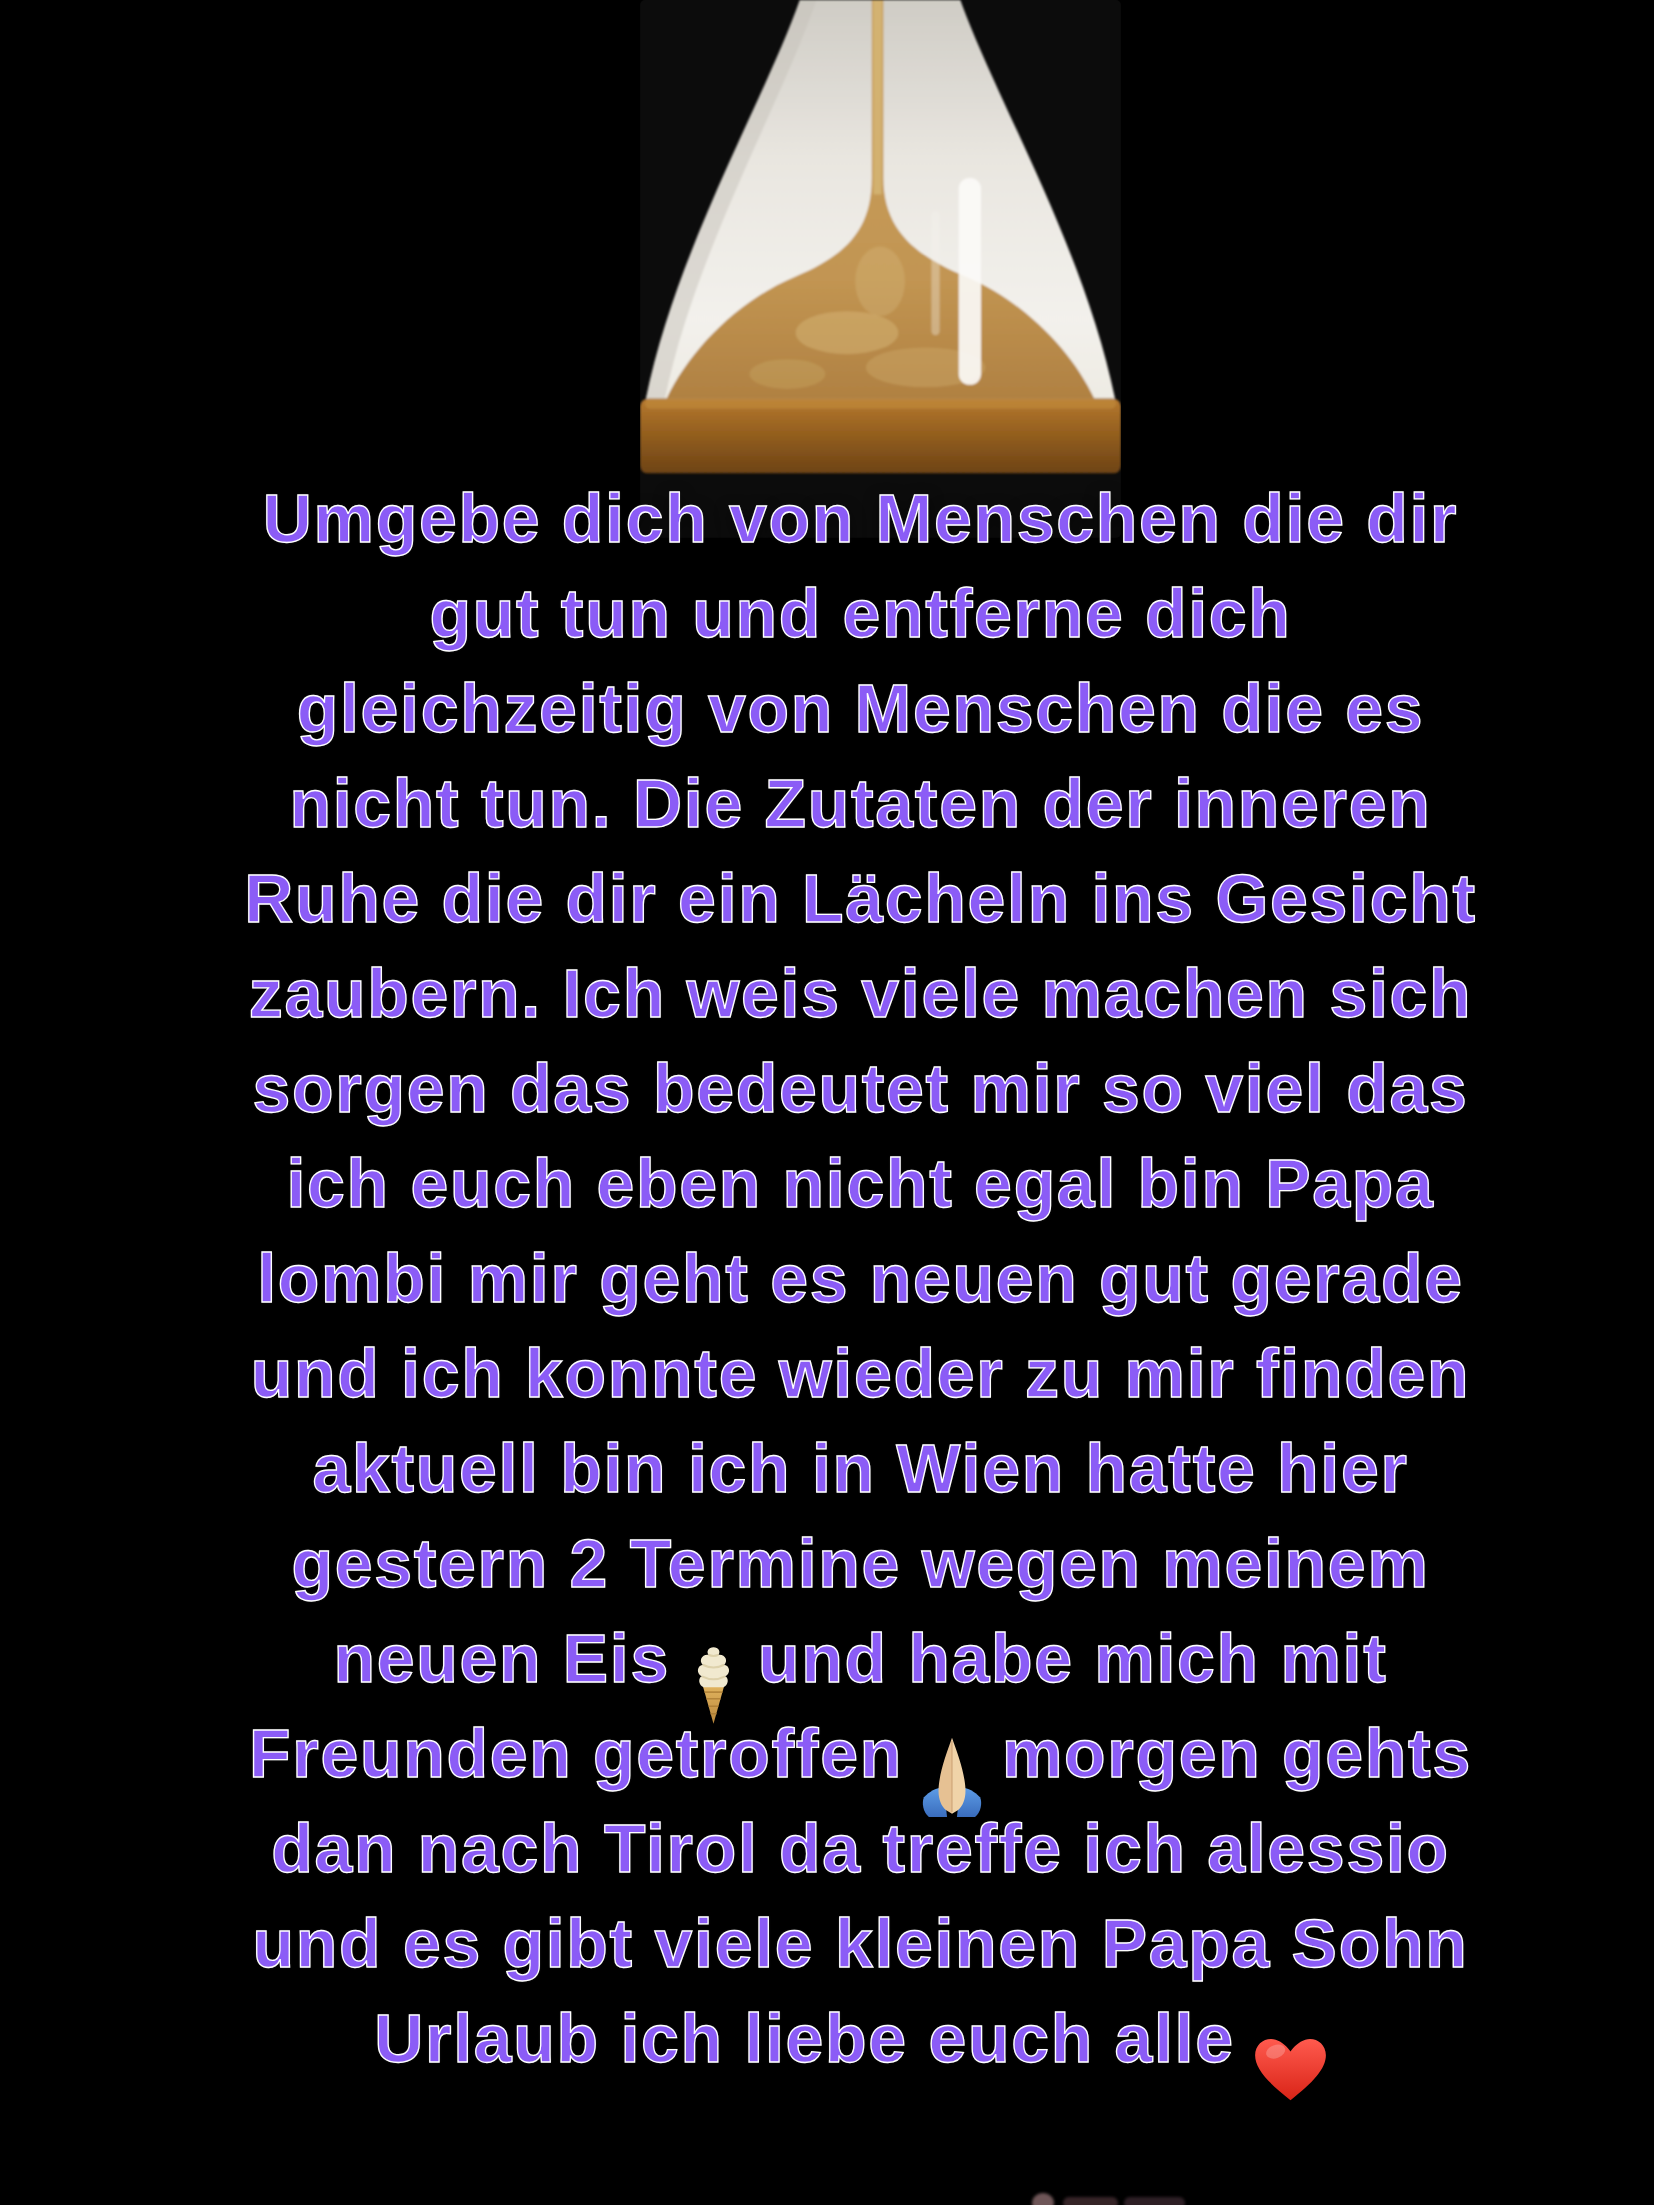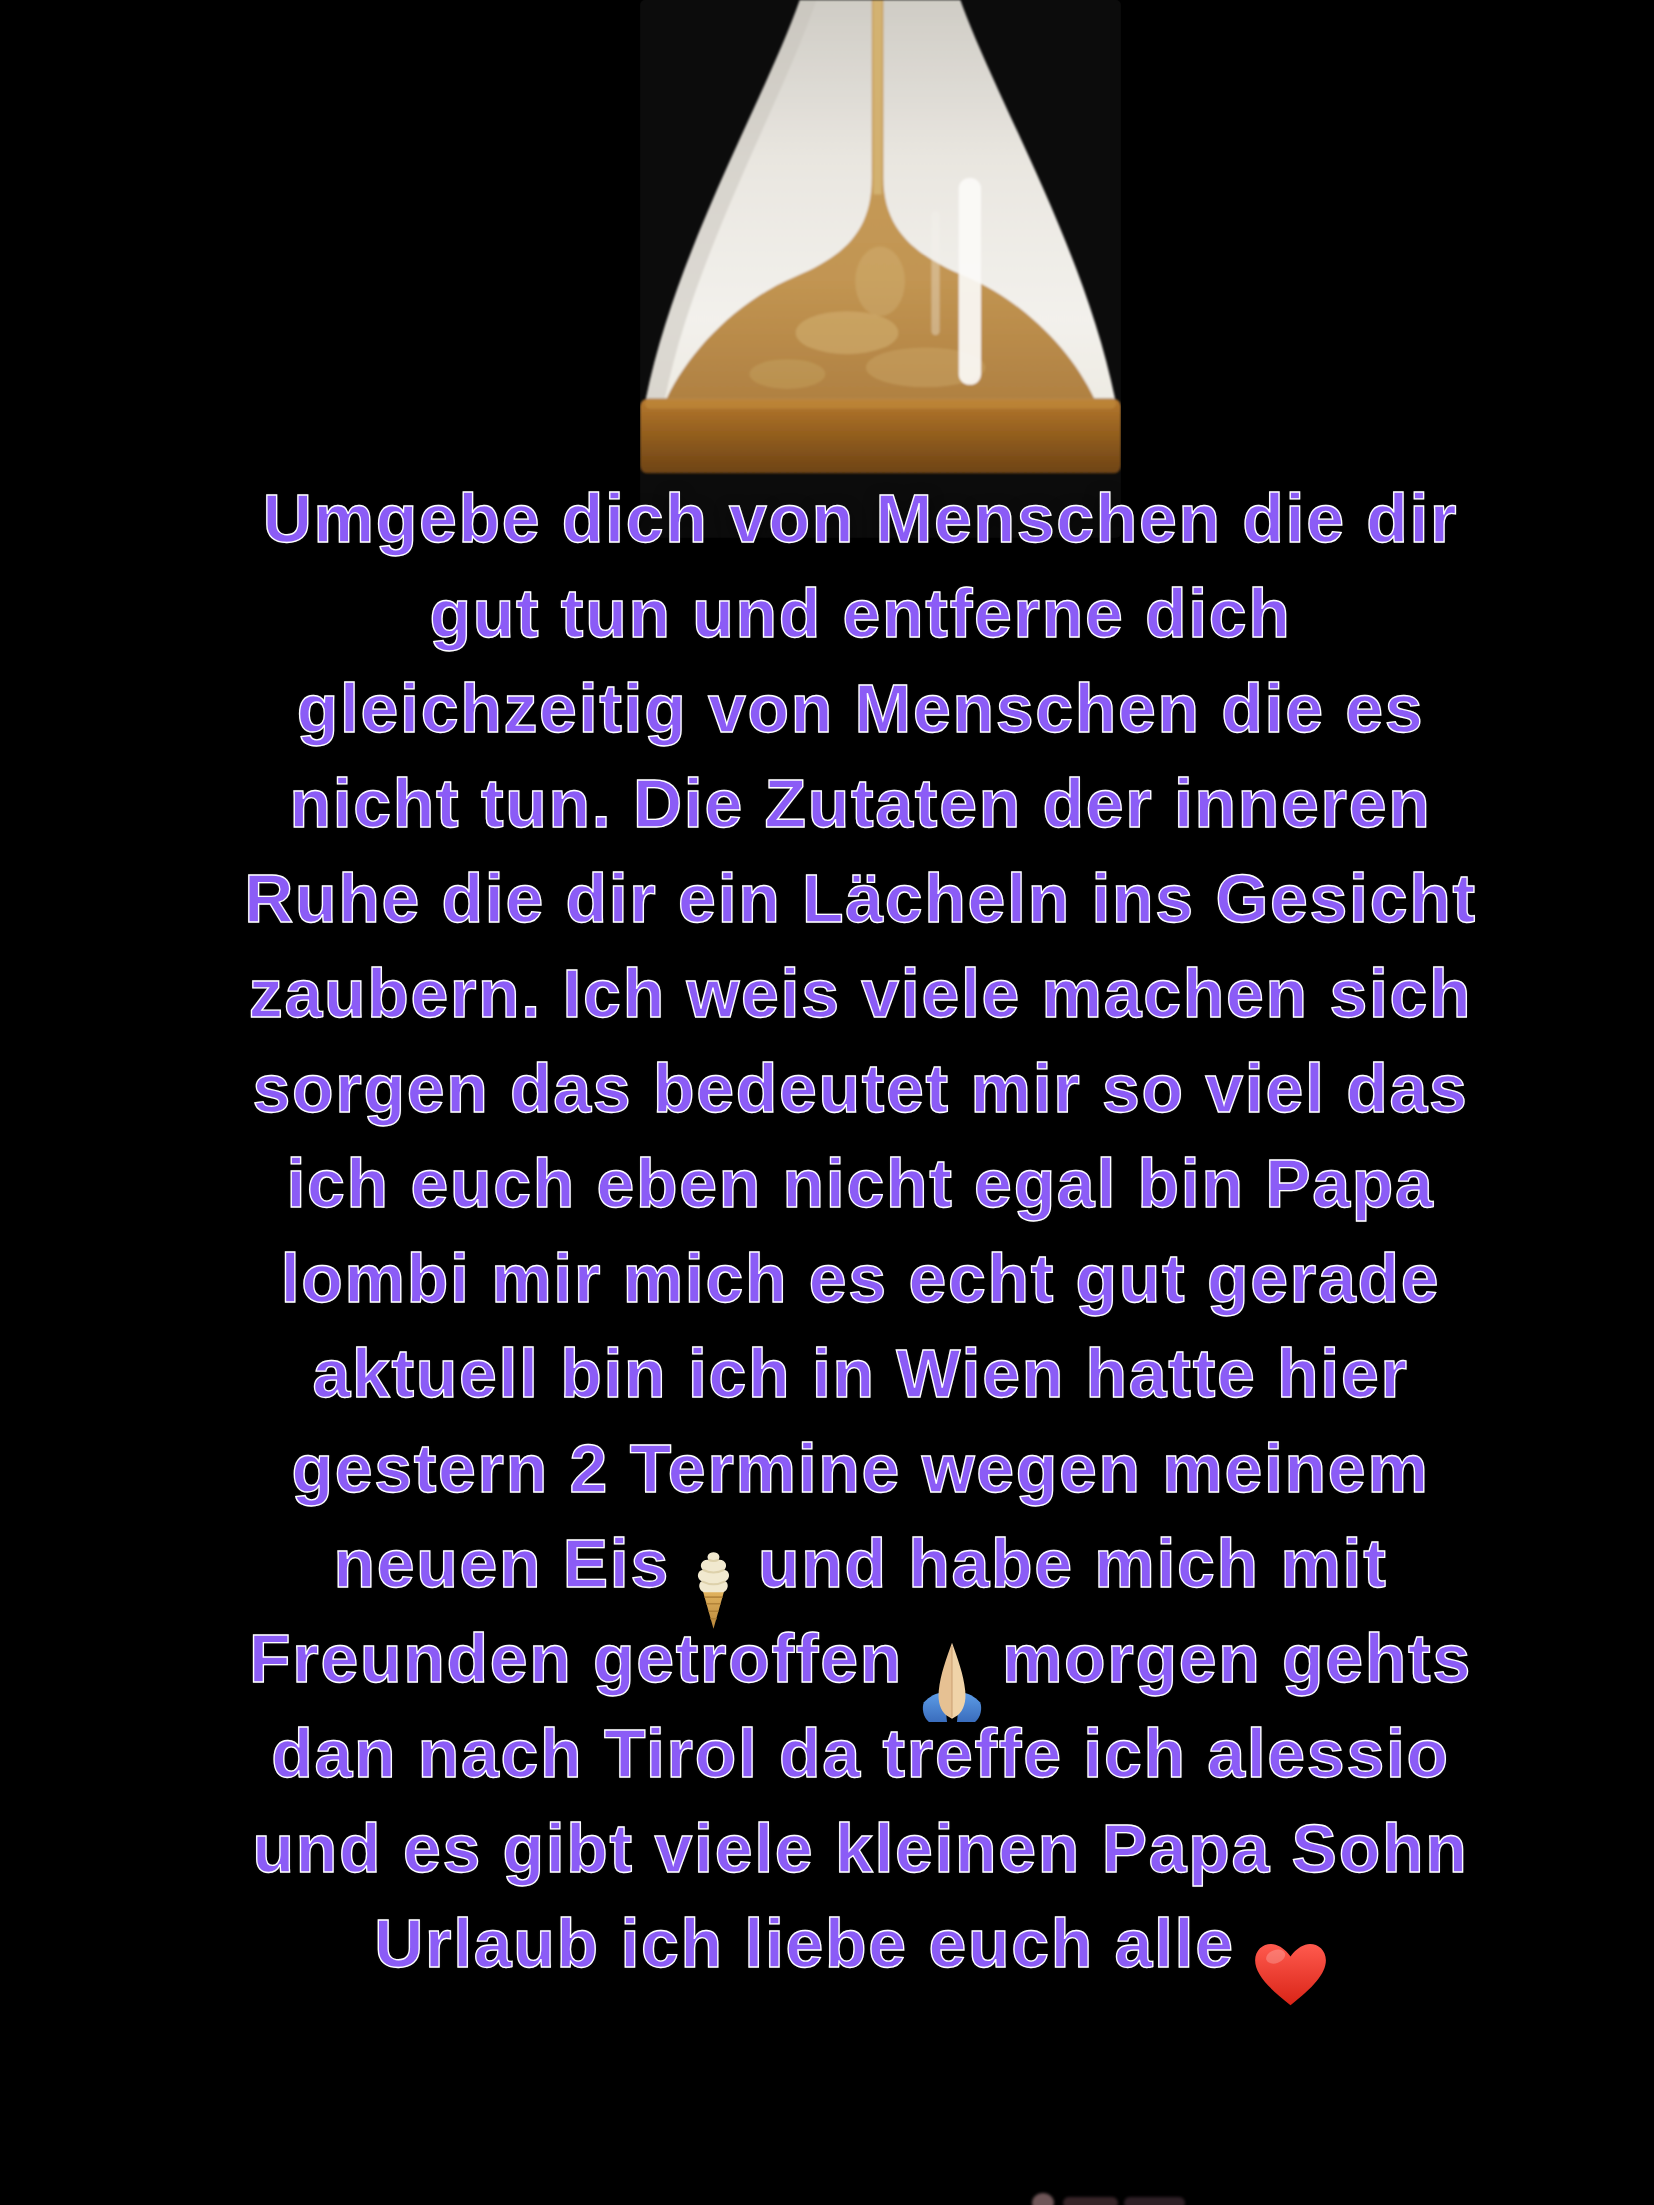--- a/index.html
+++ b/index.html
@@ -87,21 +87,22 @@
 
   <div class="caption">
     <div class="line">Umgebe dich von Menschen die dir</div>
     <div class="line">gut tun und entferne dich</div>
     <div class="line">gleichzeitig von Menschen die es</div>
     <div class="line">nicht tun. Die Zutaten der inneren</div>
     <div class="line">Ruhe die dir ein Lächeln ins Gesicht</div>
     <div class="line">zaubern. Ich weis viele machen sich</div>
     <div class="line">sorgen das bedeutet mir so viel das</div>
     <div class="line">ich euch eben nicht egal bin Papa</div>
-    <div class="line">lombi mir mich es echt gut gerade</div>
+    <div class="line">lombi mir geht es neuen gut gerade</div>
+    <div class="line">und ich konnte wieder zu mir finden</div>
     <div class="line">aktuell bin ich in Wien hatte hier</div>
     <div class="line">gestern 2 Termine wegen meinem</div>
 
     <div class="line">
       <span>neuen Eis</span><span class="emoji">
         <svg viewBox="0 0 66 100" width="55" height="83" xmlns="http://www.w3.org/2000/svg">
           <defs>
             <linearGradient id="coneG" x1="0" y1="0" x2="0" y2="1">
               <stop offset="0" stop-color="#e2b45f"></stop>
               <stop offset="1" stop-color="#b9873b"></stop>

